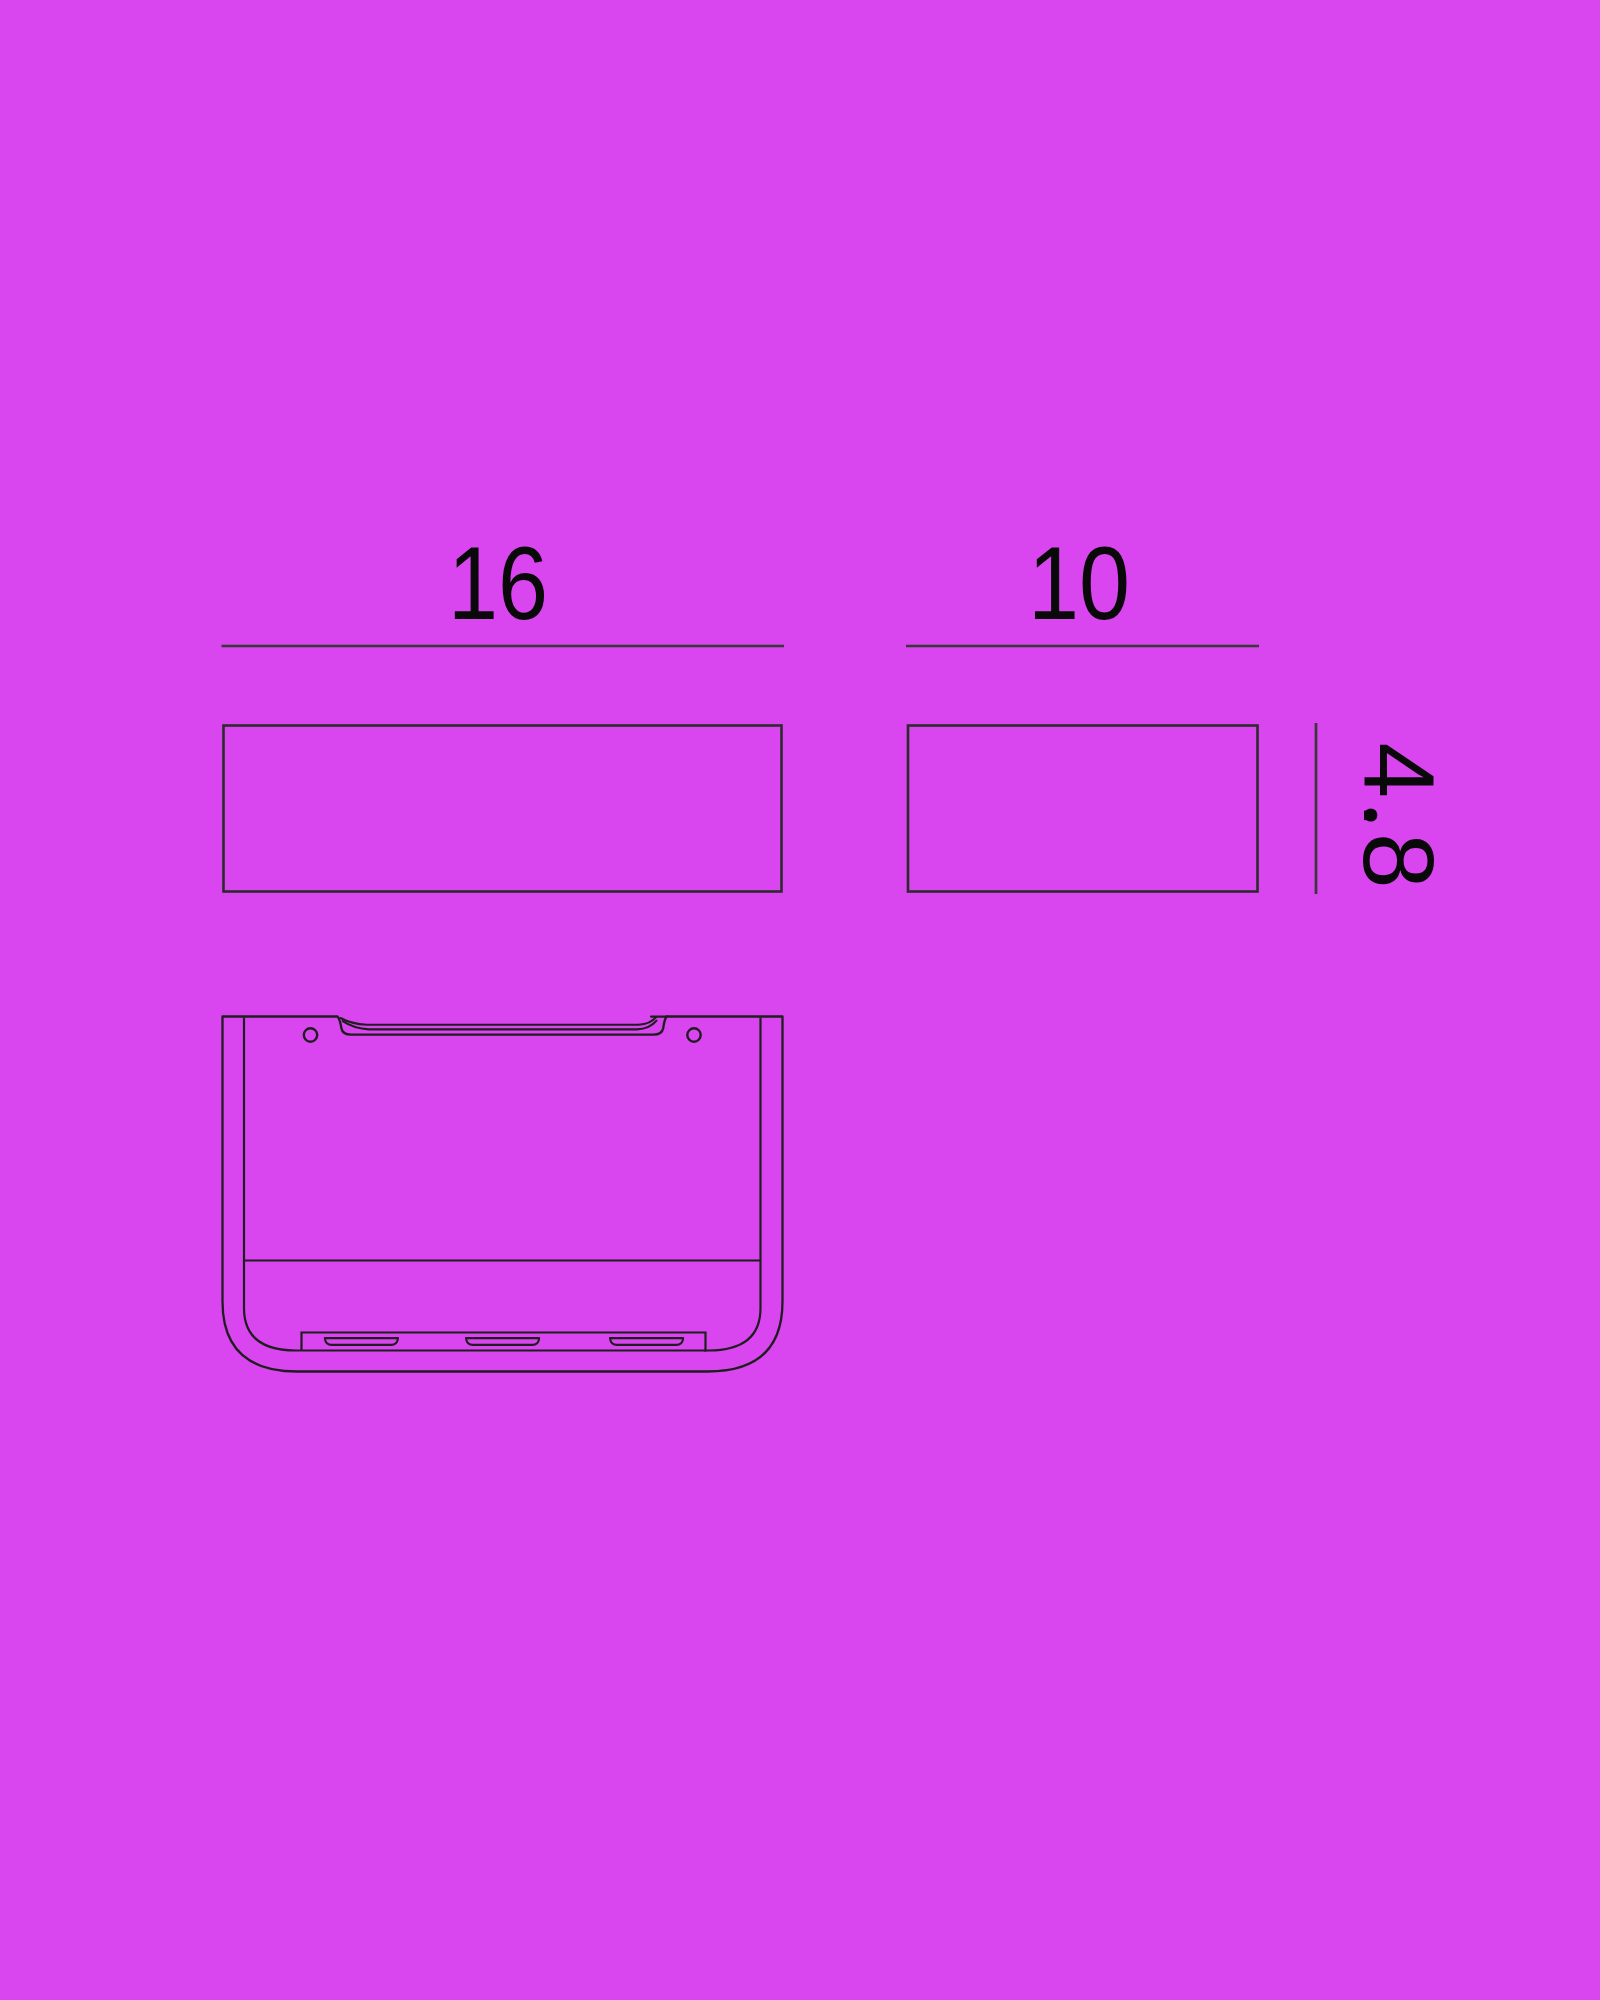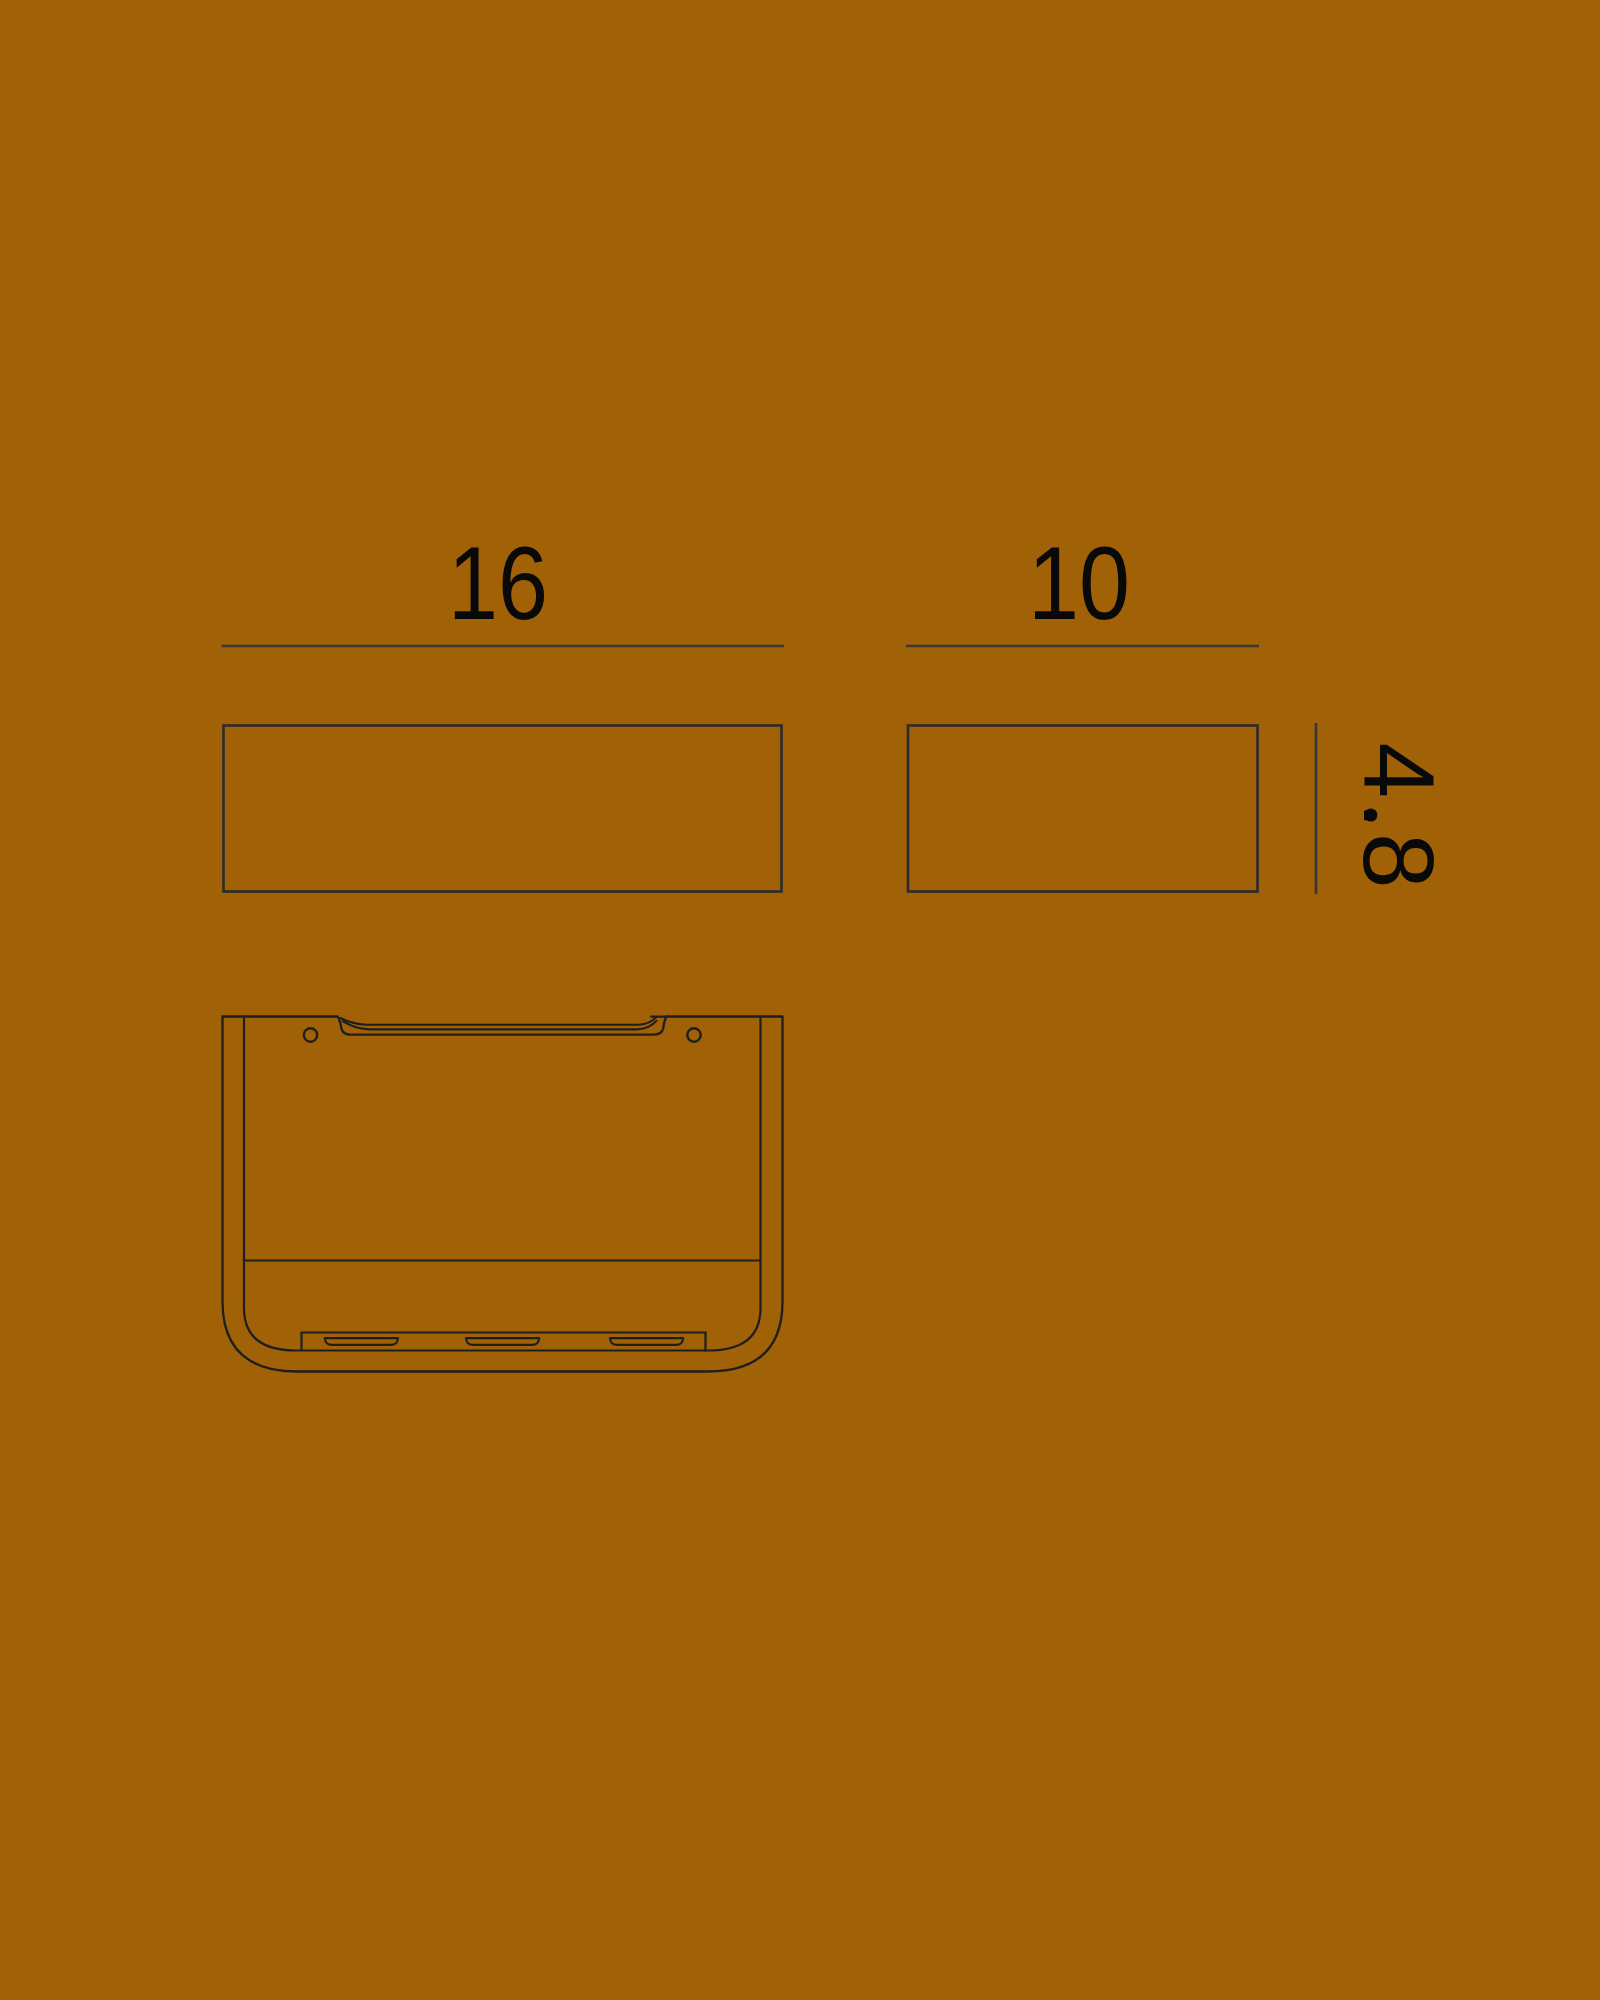--- a/index.html
+++ b/index.html
@@ -1,16 +1,16 @@
 <!DOCTYPE html>
 <html><head>
 <meta charset="utf-8">
 <style>
   html,body{margin:0;padding:0;background:#ffffff;}
-  .page{position:relative;width:1600px;height:2000px;background:#a16207;overflow:hidden;}
+  .page{position:relative;width:1600px;height:2000px;background:#d946ef;overflow:hidden;}
   svg{position:absolute;left:0;top:0;filter:blur(0.55px);}
   text{font-family:"Liberation Sans",sans-serif;fill:#090909;}
 </style>
 </head>
 <body>
 <div class="page">
 <svg width="1600" height="2000" viewBox="0 0 1600 2000">
 
   <text x="498" y="619" font-size="103" text-anchor="middle" textLength="100" lengthAdjust="spacingAndGlyphs">16</text>
 

